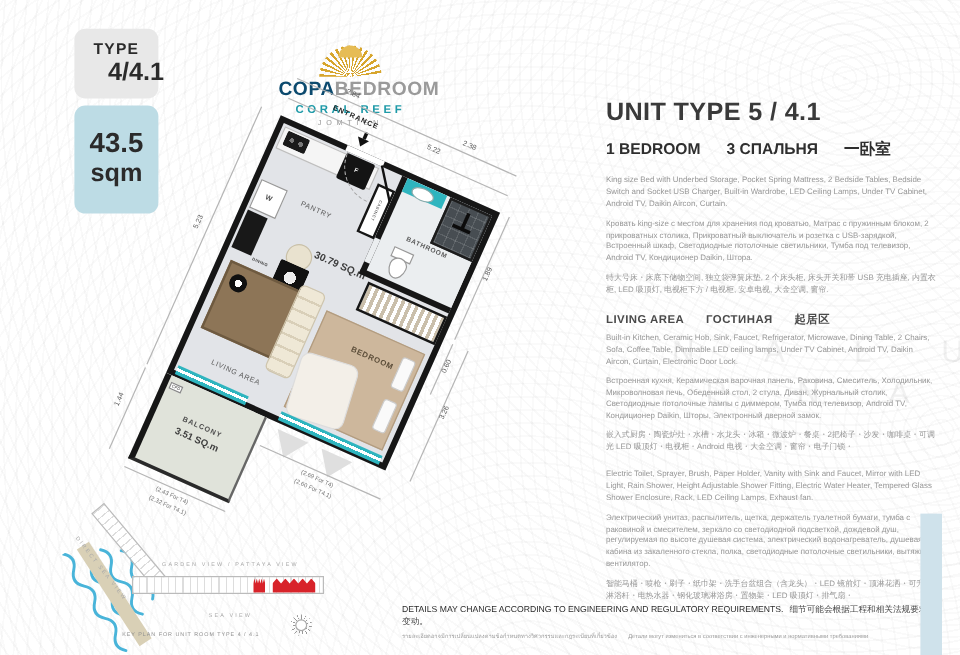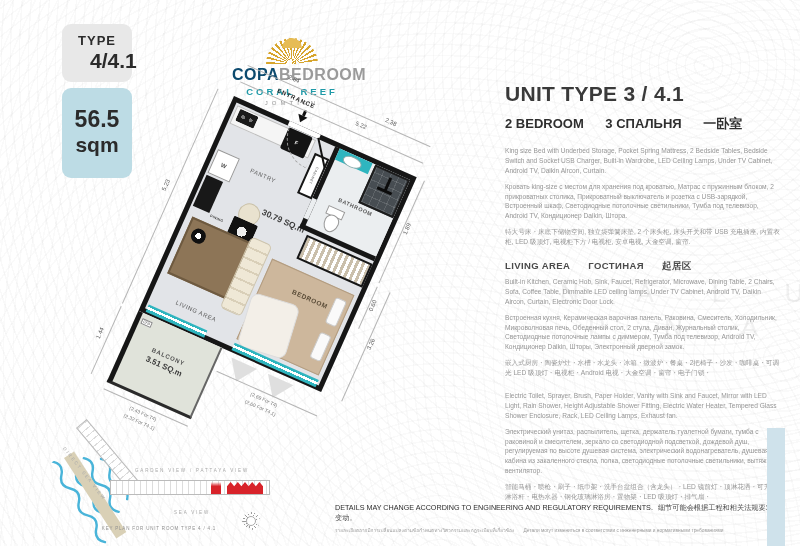--- a/index.html
+++ b/index.html
@@ -150,21 +150,21 @@
 <body>
 
 <div id="canvas">
   <div id="bgpat"></div>
 
   <div class="abs badge" id="badge-type">
     <div class="l1">TYPE</div>
     <div class="l2">4/4.1</div>
   </div>
   <div class="abs badge" id="badge-area">
-    <div class="l1">56.5</div>
+    <div class="l1">43.5</div>
     <div class="l2">sqm</div>
   </div>
 
   <div class="abs" id="logo">
     <div id="sun">
         <div class="core"></div>
       </div>
     <div id="brand">
       <span class="b1">COPA</span><span class="b2">BEDROOM</span>
     </div>
@@ -284,23 +284,23 @@
     <div class="kp-lab" id="kp-garden">GARDEN VIEW / PATTAYA VIEW</div>
     <div class="kp-lab" id="kp-sea">SEA VIEW</div>
     <div class="kp-lab" id="kp-direct">DIRECT SEA VIEW</div>
     <div class="kp-lab" id="kp-caption">KEY PLAN FOR UNIT ROOM TYPE 4 / 4.1</div>
     <div class="abs" id="kp-sun">
         <div class="in"></div>
       </div>
   </div>
 
   <div class="abs" id="details">
-    <div id="d-title">UNIT TYPE 3 / 4.1</div>
+    <div id="d-title">UNIT TYPE 5 / 4.1</div>
     <div id="d-sub">
-      <span>2 BEDROOM</span>
+      <span>1 BEDROOM</span>
       <span>3 СПАЛЬНЯ</span>
       <span>一卧室</span>
     </div>
 
     <div class="sec">
       <p>King size Bed with Underbed Storage, Pocket Spring Mattress, 2 Bedside Tables, Bedside Switch and Socket USB Charger, Built-in Wardrobe, LED Ceiling Lamps, Under TV Cabinet, Android TV, Daikin Aircon, Curtain.</p>
       <p>Кровать king-size с местом для хранения под кроватью, Матрас с пружинным блоком, 2 прикроватных столика, Прикроватный выключатель и розетка с USB-зарядкой, Встроенный шкаф, Светодиодные потолочные светильники, Тумба под телевизор, Android TV, Кондиционер Daikin, Штора.</p>
       <p>特大号床・床底下储物空间, 独立袋弹簧床垫, 2 个床头柜, 床头开关和带 USB 充电插座, 内置衣柜, LED 吸顶灯, 电视柜下方 / 电视柜, 安卓电视, 大金空调, 窗帘.</p>
     </div>
 

